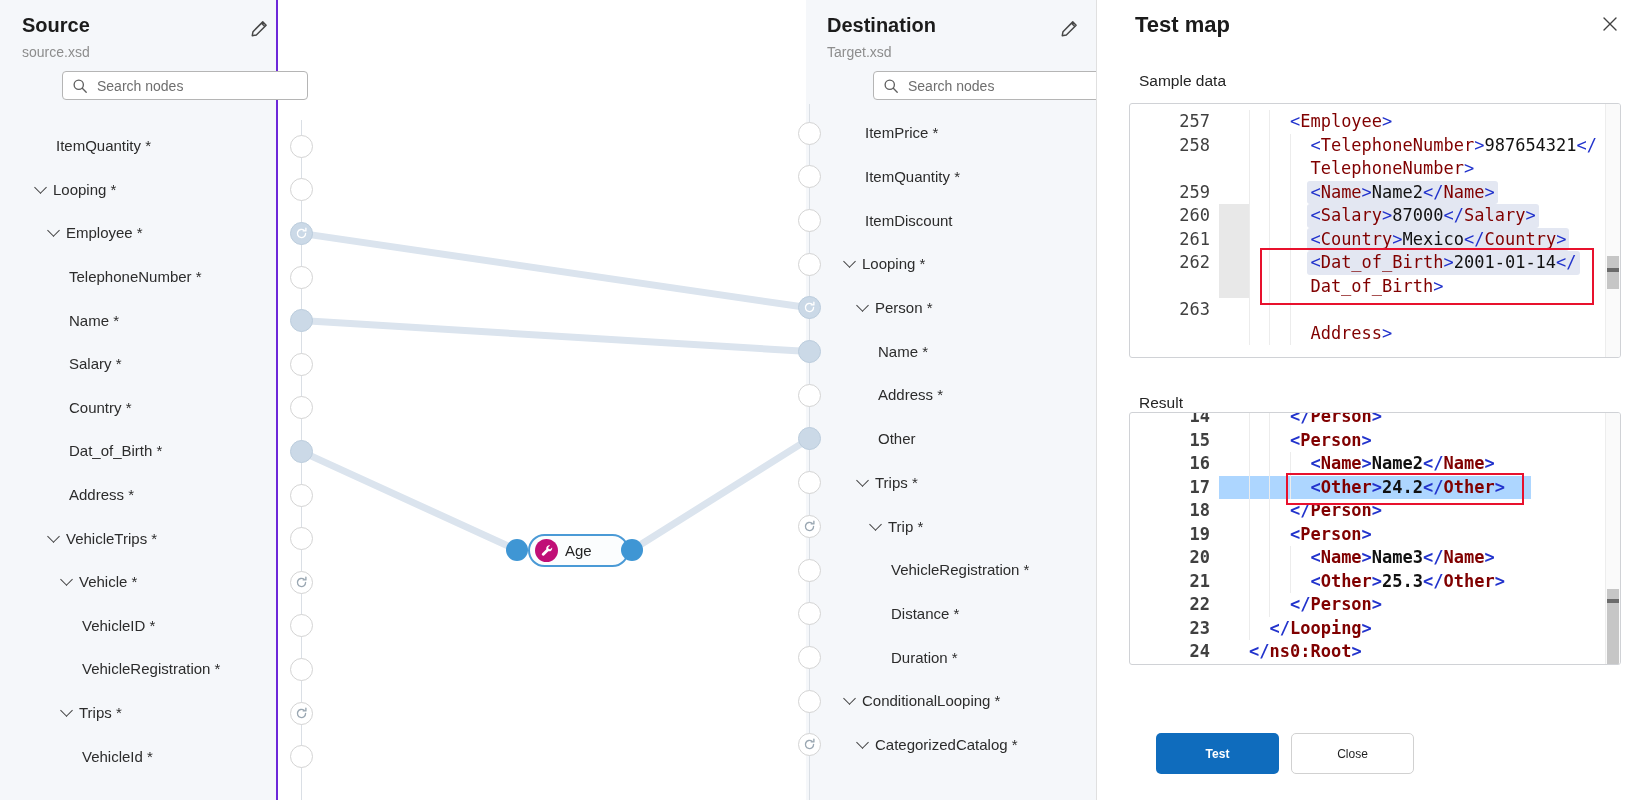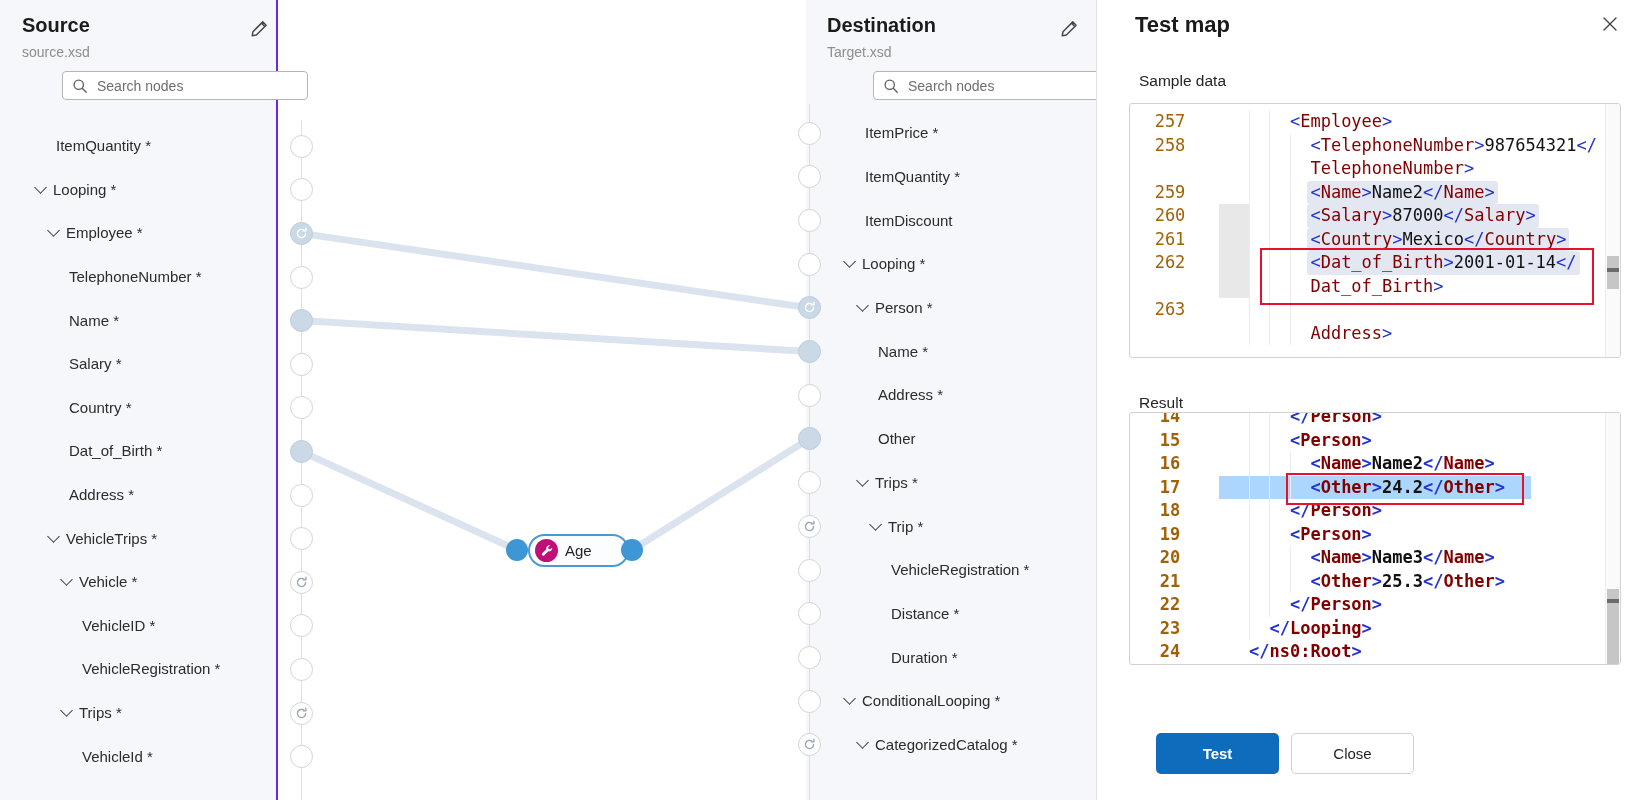--- a/index.html
+++ b/index.html
@@ -57,21 +57,21 @@
   .tp-label.l1{top:72px;}
   .tp-label.l2{top:394px;}
   .codeblock{position:absolute;left:32px;width:490px;background:#fff;border:1px solid #d0d2d6;
              border-radius:3px;overflow:hidden;font-family:"DejaVu Sans Mono",monospace;font-size:17px;}
   .codeblock.cb1{top:103px;height:253px;}
   .codeblock.cb2{top:412px;height:251px;font-weight:bold;}
   .code-lines{position:absolute;inset:0;padding-top:6px;}
   .cb2 .code-lines{padding-top:4px;}
   .cb2 .crow:first-child{margin-top:-12px;}
   .crow{display:flex;height:23.5px;line-height:23.5px;white-space:pre;}
-  .lnum{width:89px;text-align:center;padding-right:9px;color:#a16207;box-sizing:border-box;flex:none;}
+  .lnum{width:89px;text-align:right;padding-right:9px;color:#404040;box-sizing:border-box;flex:none;}
   .lmargin{width:30px;flex:none;}
   .lmargin.mhl{background:#e8e8e8;}
   .ctext{flex:none;display:flex;justify-content:space-between;}
   .ind{flex:none;align-self:stretch;
        background:repeating-linear-gradient(to right,#ececec 0 1px,transparent 1px 2ch);}
   .sel .lmargin{background:#add6ff;}
   .sel .ctext{background:#add6ff;padding-right:26px;}
   .hlspan{background:#e3e7f2;border-radius:3px;padding:0 3px;margin:0 -3px;}
   .tk-d{color:#2233cc;}
   .tk-t{color:#800000;}
@@ -79,21 +79,21 @@
   .redbox{position:absolute;border:2.5px solid #e8112d;pointer-events:none;z-index:3;}
   .redbox.rb1{left:130px;top:144px;width:330px;height:53px;}
   .redbox.rb2{left:156px;top:60px;width:234px;height:28px;}
   .sbtrack{position:absolute;top:0;bottom:0;right:0;width:14px;background:#fafafa;border-left:1px solid #ededed;}
   .sbthumb{position:absolute;left:1px;width:12px;background:#c6c6c6;}
   .sbthumb.t1{top:152px;height:33px;}
   .sbthumb.t2{top:176px;height:78px;}
   .sbthumb i{display:block;position:absolute;left:0;right:0;height:4px;background:#6b6b6b;}
   .sbthumb.t1 i{top:12px;}
   .sbthumb.t2 i{top:10px;}
-  .btn{position:absolute;top:733px;height:41px;width:123px;border-radius:5px;font-size:15px;
+  .btn{position:absolute;top:733px;height:41px;width:123px;border-radius:5px;font-size:12px;
        font-family:"Liberation Sans",sans-serif;cursor:pointer;}
   .btn.primary{left:59px;background:#0f6cbd;color:#fff;font-weight:600;border:none;}
   .btn.secondary{left:194px;background:#fff;color:#1f1f1f;border:1px solid #d1d1d1;}
 </style>
 </head>
 <body>
 
 <div class="panel source">
   <div class="ptitle">Source</div>
   <button class="editbtn">

